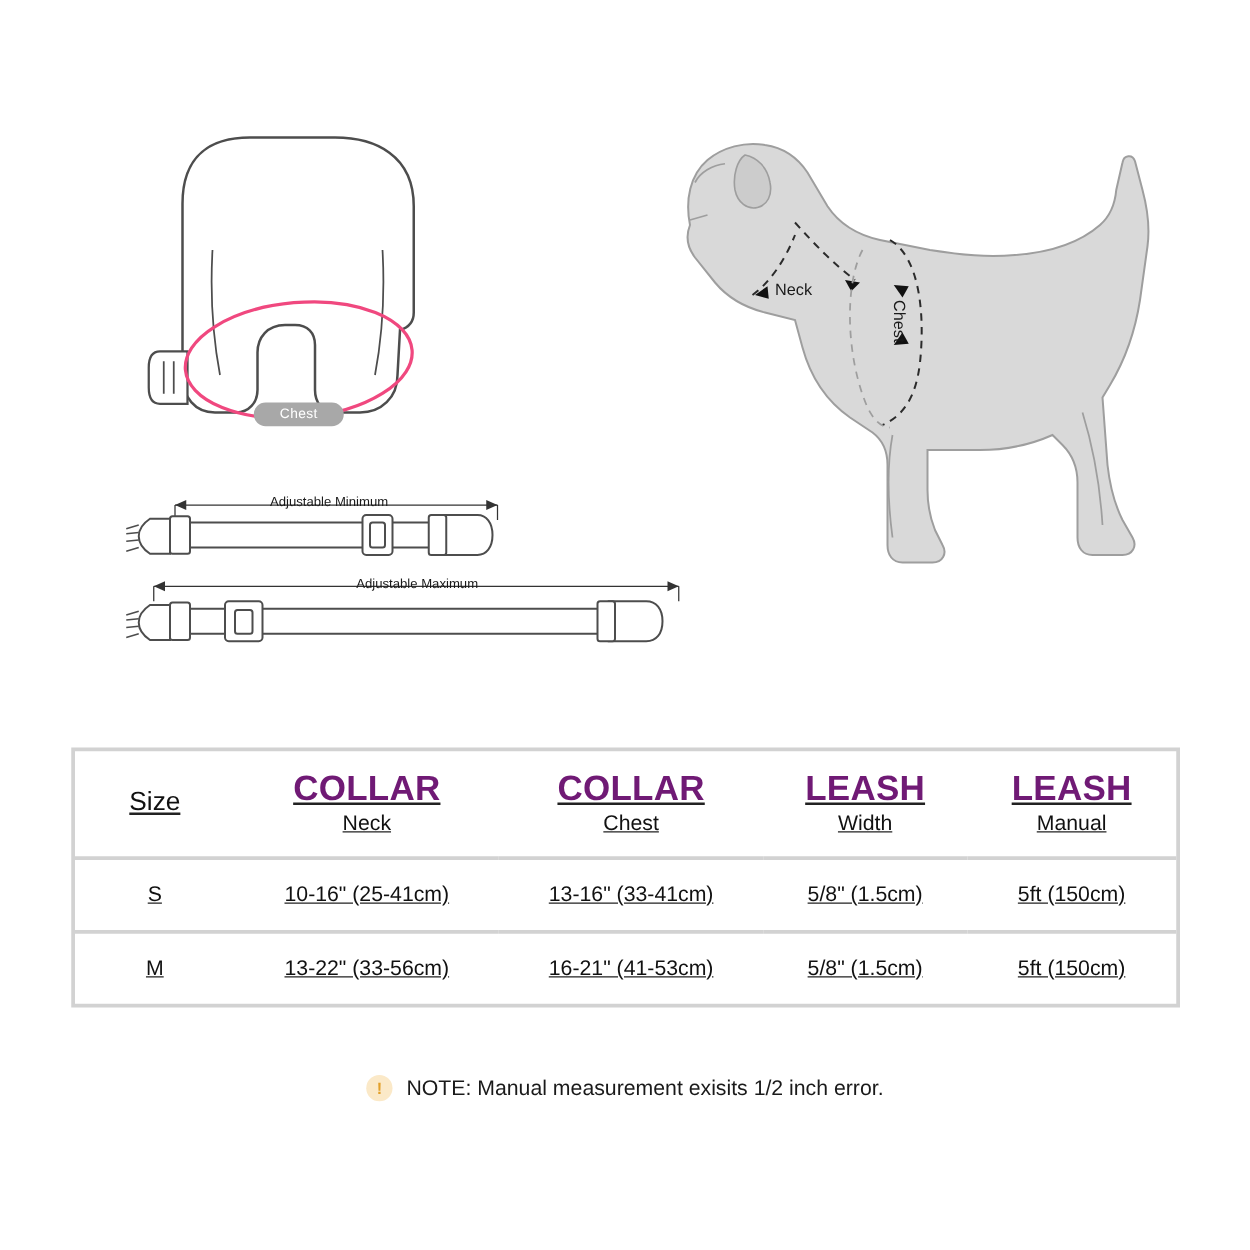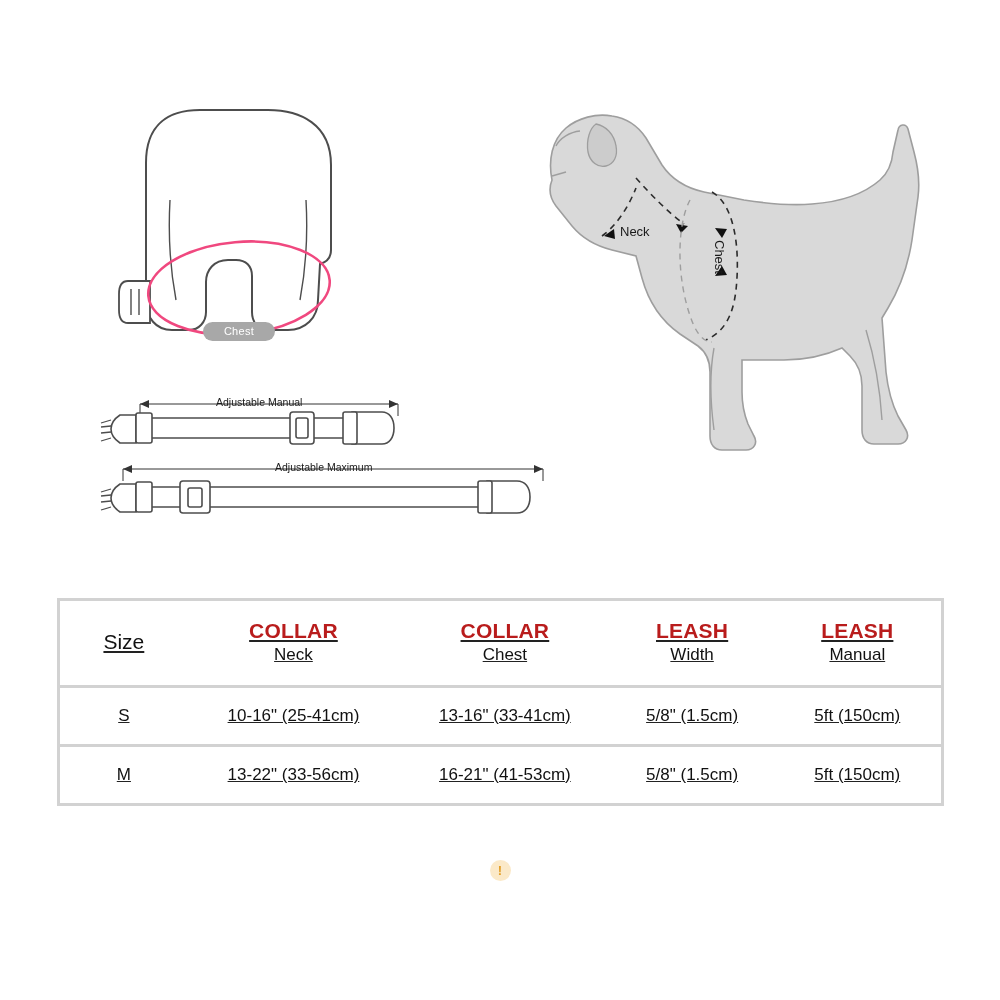--- a/index.html
+++ b/index.html
@@ -63,21 +63,21 @@
   }
   .label-adj-min {
     position: absolute;
     left: 216px;
     top: 396px;
     font-size: 10.5px;
     color: #1a1a1a;
   }
   .label-adj-max {
     position: absolute;
-    left: 275px;
+    left: 285px;
     top: 461px;
     font-size: 10.5px;
     color: #1a1a1a;
   }
 
   
   .table-wrap {
     position: absolute;
     left: 57px;
     top: 598px;
@@ -98,23 +98,23 @@
     vertical-align: middle;
   }
   table.size-table tr:last-child td { border-bottom: none; }
 
   thead th {
     padding: 12px 4px 14px;
     font-weight: normal;
   }
   th .hdr-main {
     display: block;
-    font-size: 21px;
+    font-size: 28px;
     font-weight: bold;
-    color: #b91c1c;
+    color: #701a75;
     letter-spacing: .2px;
   }
   th .hdr-sub {
     display: block;
     font-size: 17px;
     font-weight: normal;
     color: #111;
     margin-top: 2px;
   }
   th .hdr-size {
@@ -273,21 +273,21 @@
         <path d="M712,192 C736,206 740,252 736,290 C733,316 724,332 706,340" fill="none" stroke="#2b2b2b" stroke-width="1.6" stroke-dasharray="6 5"></path>
         <path d="M690,200 C676,226 676,284 694,326 C700,338 706,342 712,342" fill="none" stroke="#9e9e9e" stroke-width="1.4" stroke-dasharray="6 5"></path>
         <path d="M722,238 l-7,-10 l12,1 Z" fill="#111"></path>
         <path d="M722,266 l-7,10 l12,-1 Z" fill="#111"></path>
       </g>
     </svg>
 
     <div class="label-chest-pill">Chest</div>
     <div class="label-neck">Neck</div>
     <div class="label-chest-dog">Chest</div>
-    <div class="label-adj-min">Adjustable Manual</div>
+    <div class="label-adj-min">Adjustable Minimum</div>
     <div class="label-adj-max">Adjustable Maximum</div>
   </div>
 
   <div class="table-wrap">
     <table class="size-table">
       <colgroup>
         <col class="c-size">
           <col class="c-collar">
           <col class="c-harn">
         <col class="c-lw">
@@ -330,15 +330,16 @@
           <td>16-21" (41-53cm)</td>
           <td>5/8" (1.5cm)</td>
           <td>5ft (150cm)</td>
         </tr>
       </tbody>
     </table>
   </div>
 
   <div class="note-row">
     <div class="note-icon">!</div>
+    <div class="note-text">NOTE: Manual measurement exisits 1/2 inch error.</div>
   </div>
 
 </div>
 
 </body></html>

